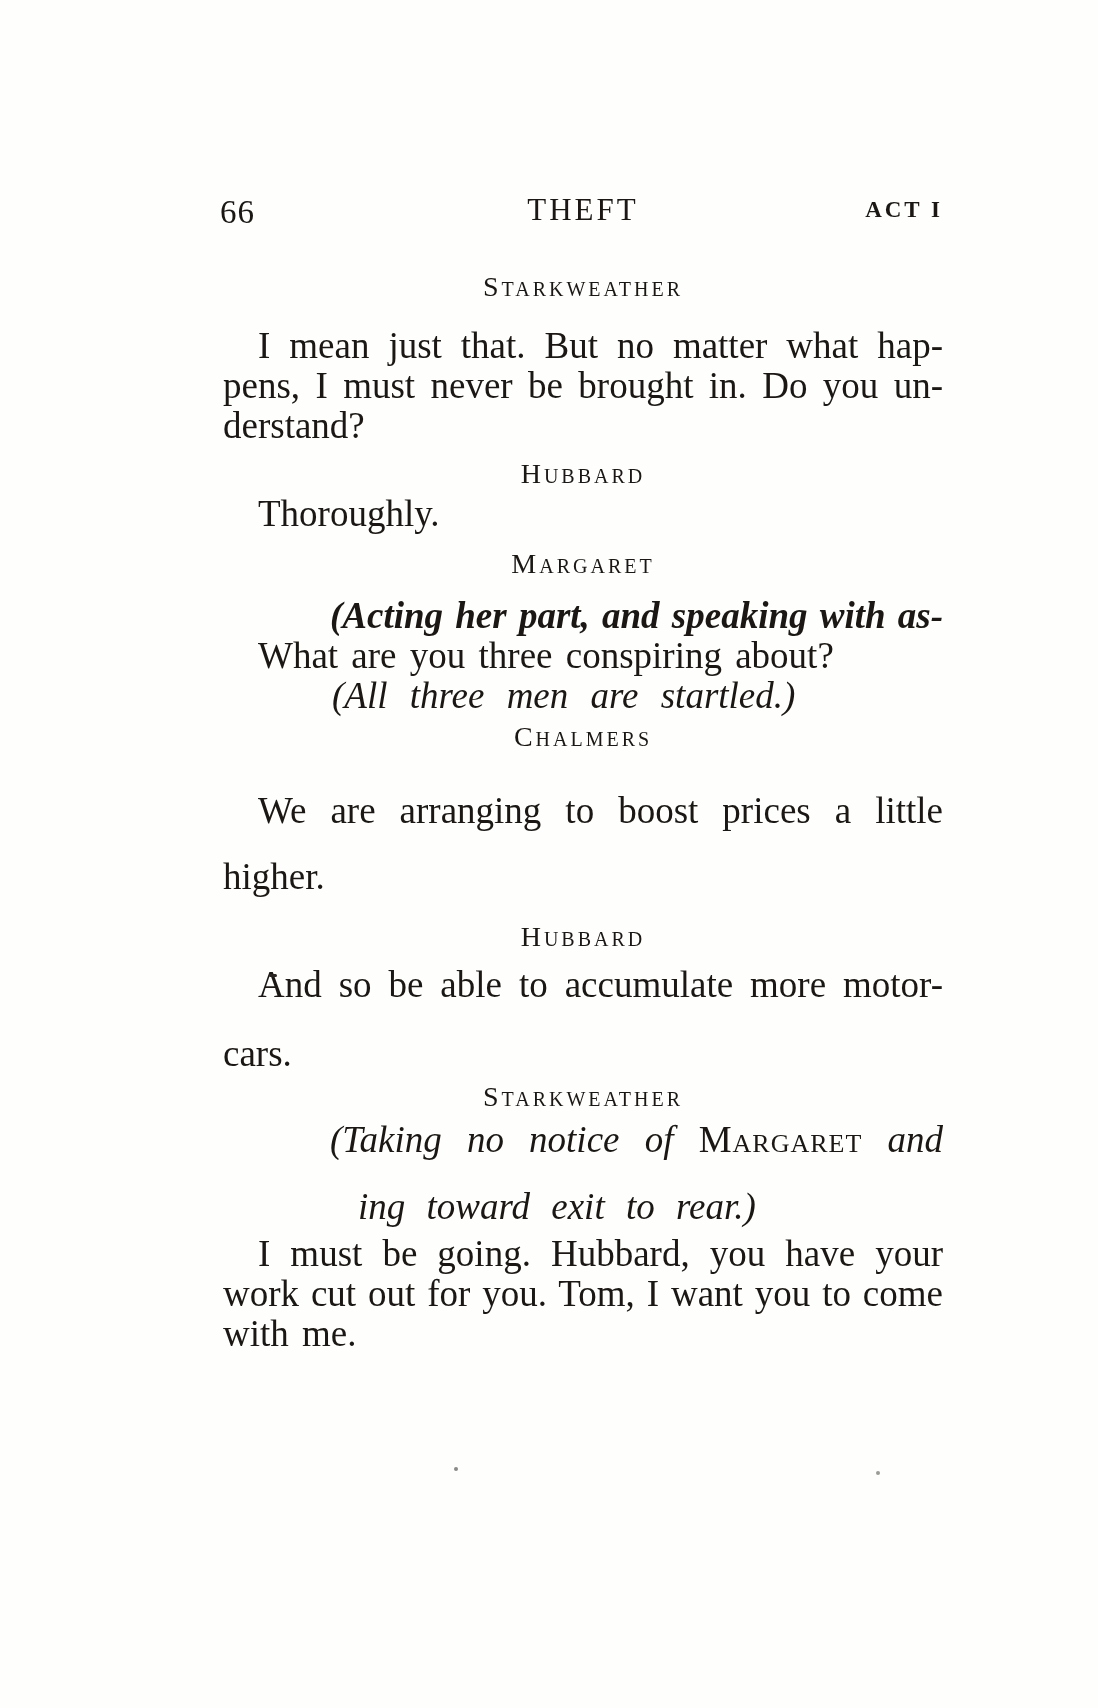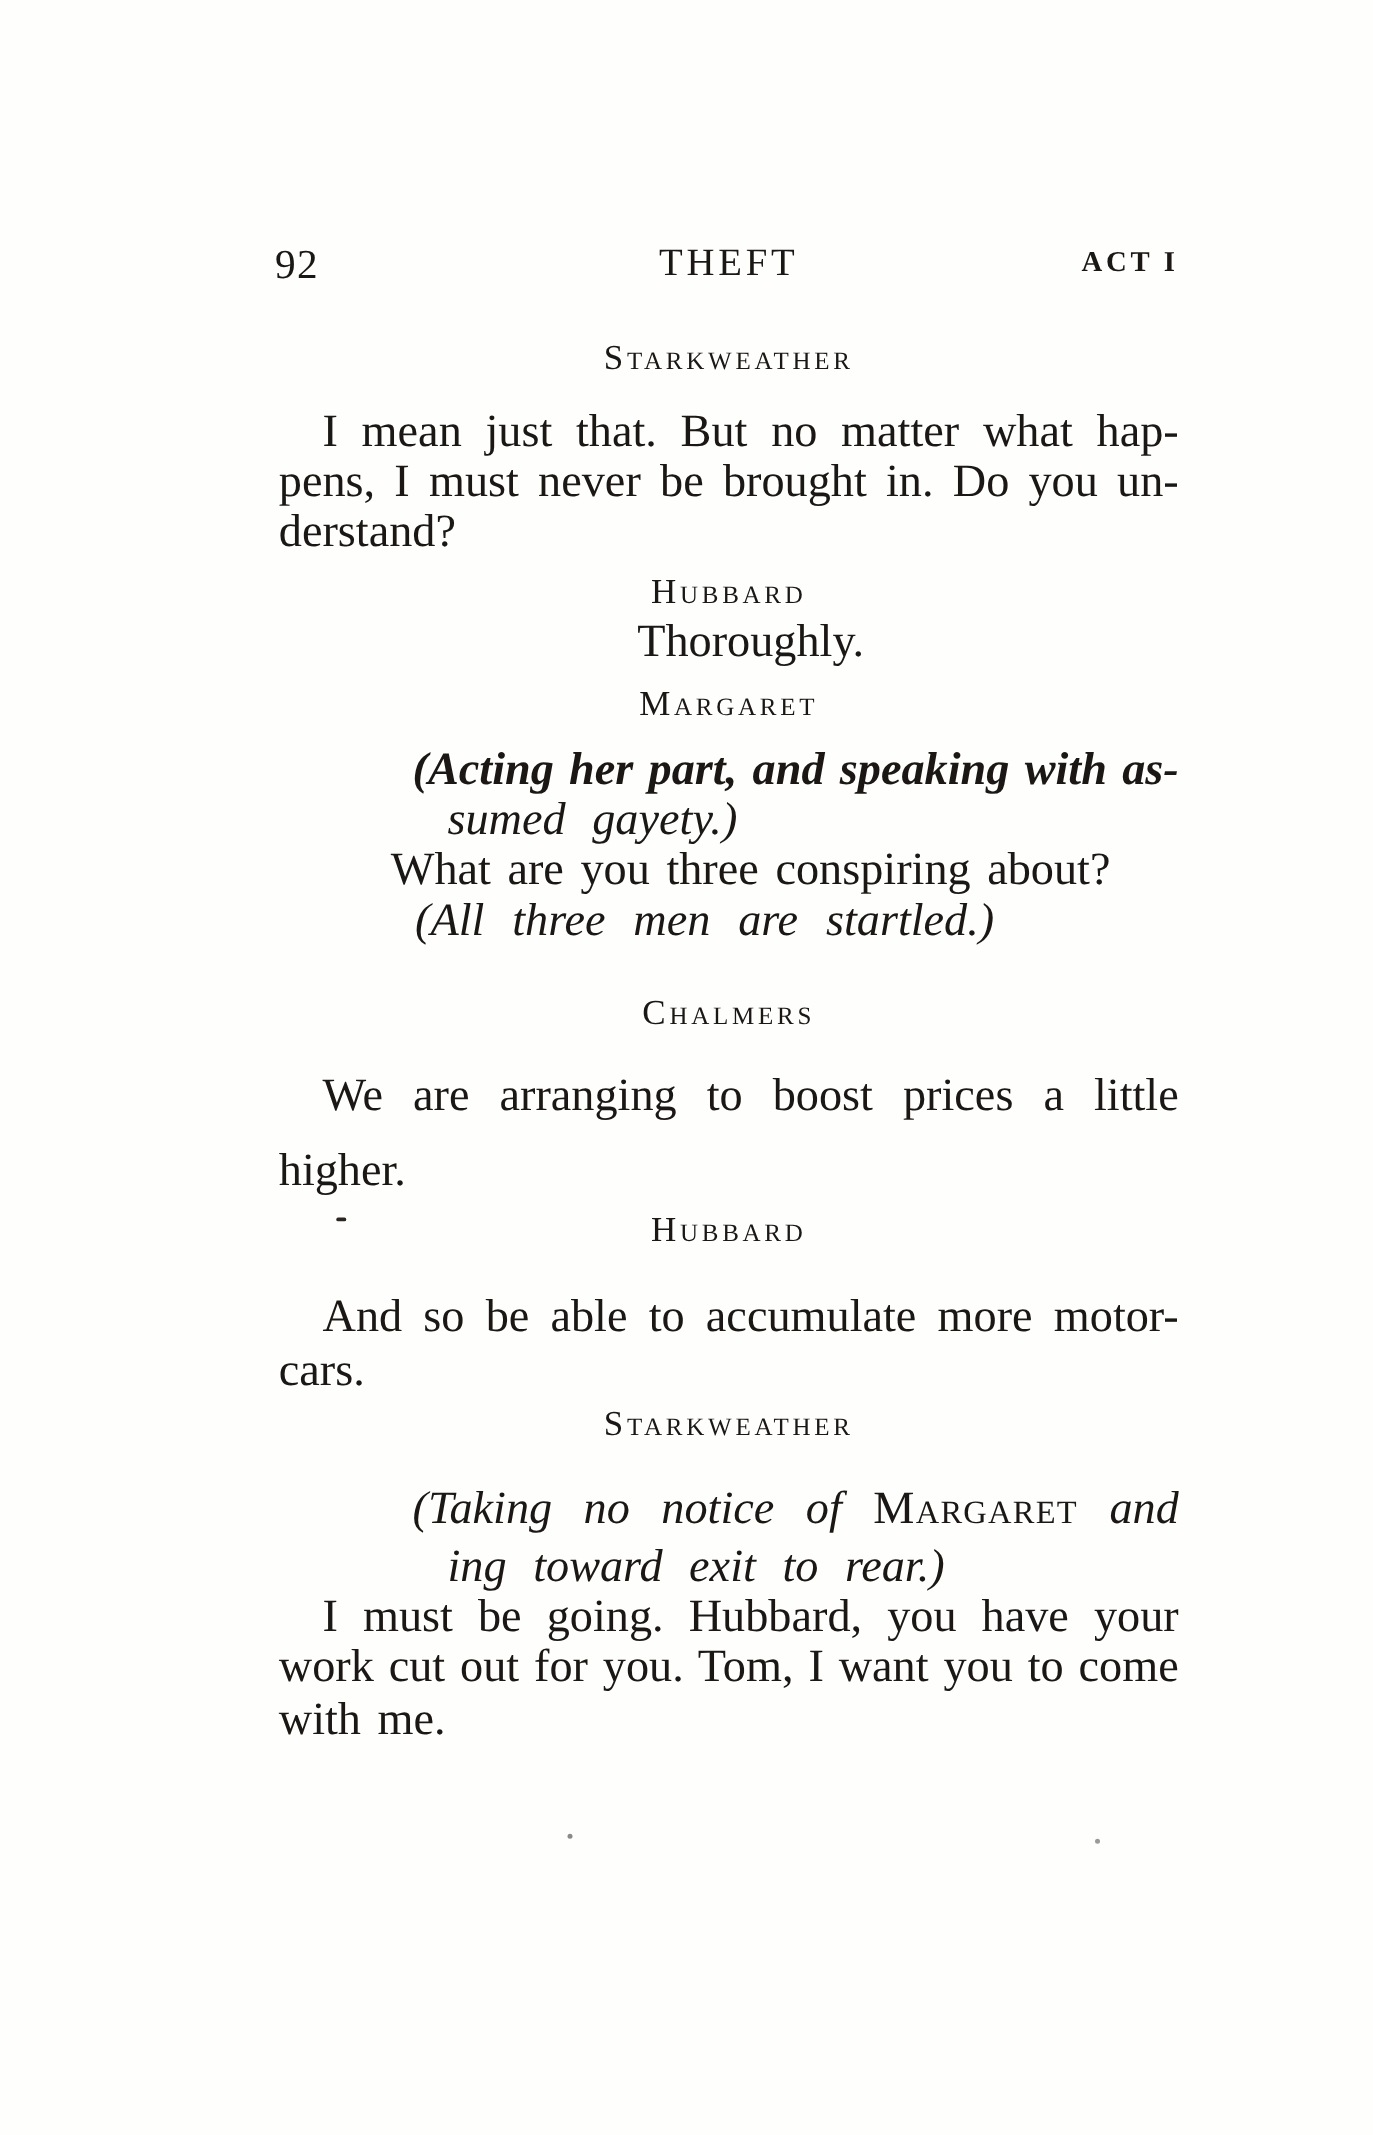--- a/index.html
+++ b/index.html
@@ -34,21 +34,21 @@
     word-spacing:4px;
     white-space:normal;
   }
   .speaker{
     text-align:center;
     font-variant:small-caps;
     font-size:28px;
     letter-spacing:3px;
     word-spacing:6px;
   }
-  .line-first,.line-first-j{text-indent:35px;text-align:center;}
+  .line-first,.line-first-j{text-indent:35px;}
   .j{
     text-align:justify;
     height:40px;overflow:hidden;
     word-spacing:2px;
   }
   .j::after{content:"";display:inline-block;width:100%;}
   .stage-first-j,.stage-cont,.stage-center{font-style:italic;}
   .stage-first-j{margin-left:107px;}
   .stage-cont{margin-left:135px;word-spacing:12px;}
   .stage-center{margin-left:109px;word-spacing:13px;}
@@ -75,35 +75,34 @@
   .speck-a{left:269px;top:974px;width:8px;height:3px;}
   .speck-b{left:454px;top:1467px;width:4px;height:4px;background:#8a8a86;}
   .speck-c{left:876px;top:1471px;width:4px;height:4px;background:#9a9a96;}
 </style>
 </head>
 <body>
 
 <div class="page">
 
   <div class="running-header">
-    <div class="pageno">92</div>
+    <div class="pageno">66</div>
     <div class="booktitle">THEFT</div>
     <div class="actlabel">ACT I</div>
   </div>
 
   <div class="content">
       <div class="blk speaker">Starkweather</div>
       <div class="blk line-first-j j">I mean just that.  But no matter what hap-</div>
       <div class="blk line-j j">pens, I must never be brought in.  Do you un-</div>
       <div class="blk line">derstand?</div>
       <div class="blk speaker">Hubbard</div>
       <div class="blk line-first">Thoroughly.</div>
       <div class="blk speaker">Margaret</div>
       <div class="blk stage-first-j j">(Acting her part, and speaking with as-</div>
-      <div class="blk stage-cont">sumed gayety.)</div>
       <div class="blk line-first">What are you three conspiring about?</div>
       <div class="blk stage-center">(All three men are startled.)</div>
       <div class="blk speaker">Chalmers</div>
       <div class="blk line-first-j j">We are arranging to boost prices a little</div>
       <div class="blk line">higher.</div>
       <div class="blk speaker">Hubbard</div>
       <div class="blk line-first-j j">And so be able to accumulate more motor-</div>
       <div class="blk line">cars.</div>
       <div class="blk speaker">Starkweather</div>
       <div class="blk stage-first-j j"><span class="">(Taking no notice of </span><span class="sc">Margaret</span><span class=""> and start-</span></div>

